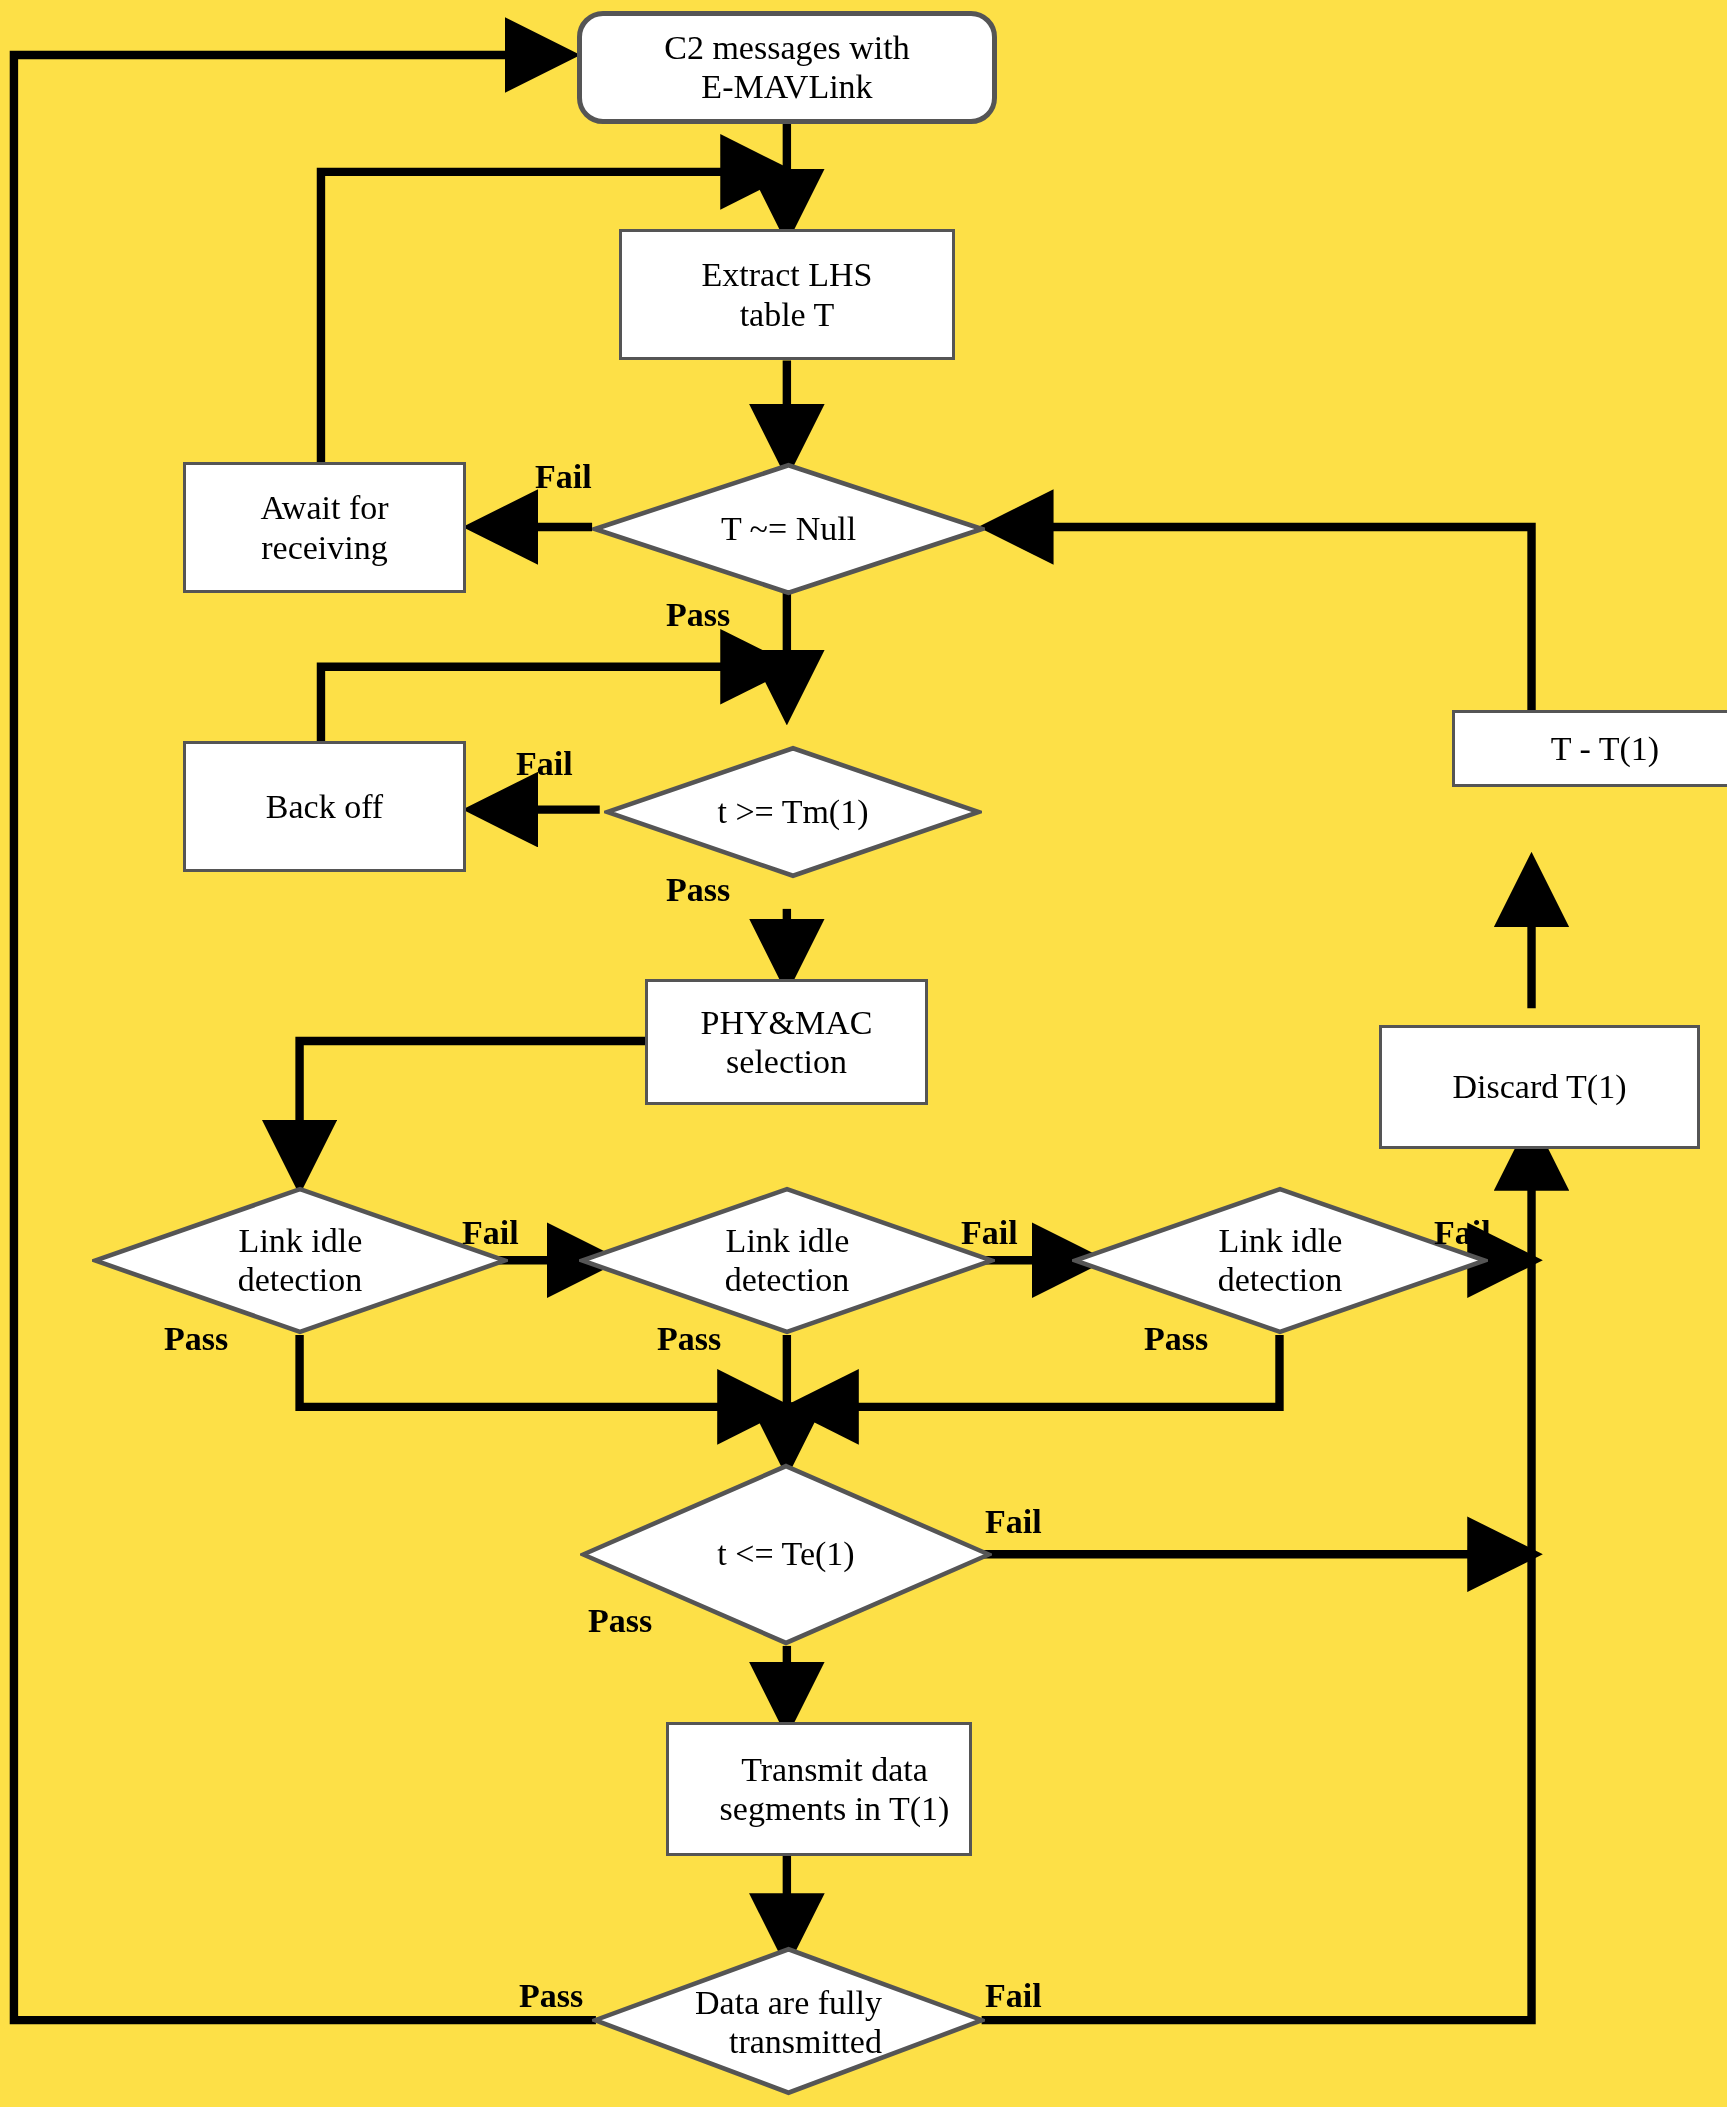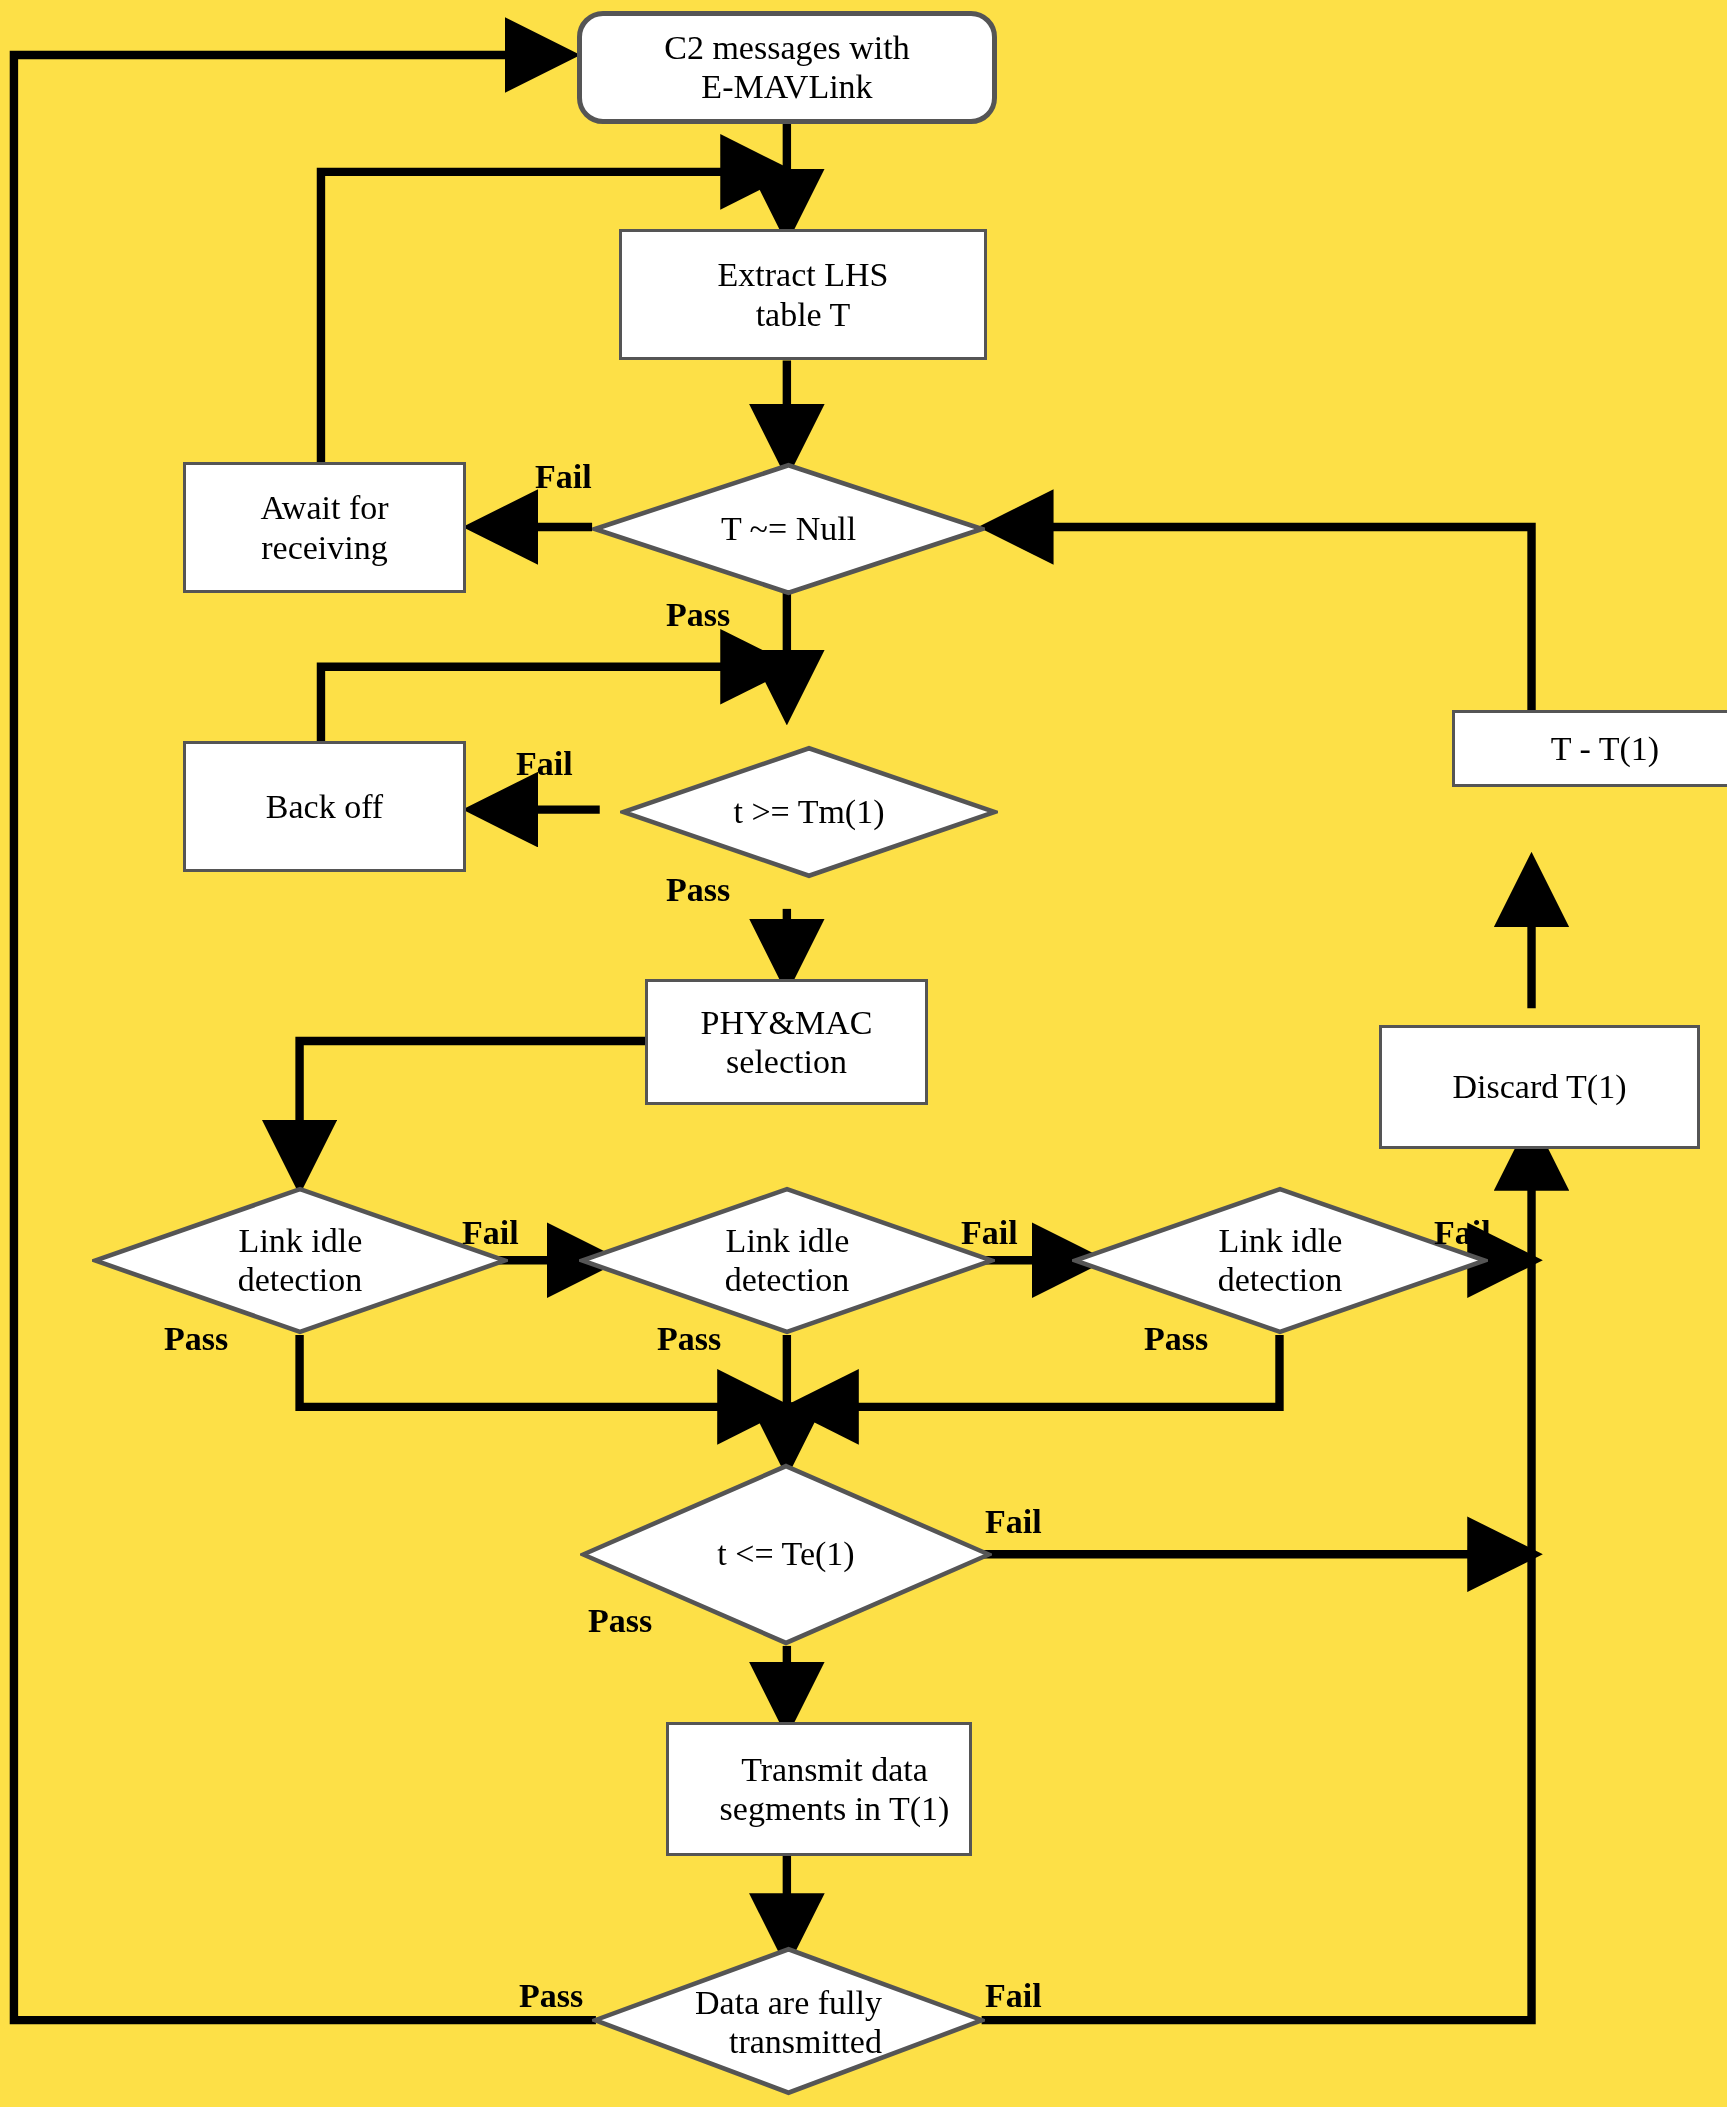--- a/index.html
+++ b/index.html
@@ -77,21 +77,21 @@
     </g>
   </svg>
 
   <div class="node proc rounded" style="left:577px;top:10.7px;width:420px;height:113px;">
     <span class="lbl">
       <span>C2 messages with</span><br>
       <span>E-MAVLink</span>
     </span>
   </div>
 
-  <div class="node proc" style="left:619px;top:229px;width:368px;height:131px;">
+  <div class="node proc" style="left:619px;top:229px;width:336px;height:131px;">
     <span class="lbl">
       <span>Extract LHS</span><br>
       <span>table T</span>
     </span>
   </div>
 
   <div class="node proc" style="left:183px;top:462px;width:283px;height:131px;">
     <span class="lbl">
       <span>Await for</span><br>
       <span>receiving</span>
@@ -132,21 +132,21 @@
 
   <div class="diamond-wrap" style="left:592px;top:462px;width:393px;height:134px;">
     <svg width="393" height="134" viewBox="0 0 515 175" xmlns="http://www.w3.org/2000/svg">
       <polygon points="257.5,4 511,87.5 257.5,171 4,87.5" fill="#ffffff" stroke="#555555" stroke-width="6"></polygon>
     </svg>
     <div class="dlbl">
       <span><span>T ~= Null</span></span>
     </div>
   </div>
 
-  <div class="diamond-wrap" style="left:620px;top:745px;width:378px;height:134px;">
+  <div class="diamond-wrap" style="left:604px;top:745px;width:378px;height:134px;">
     <svg width="378" height="134" viewBox="0 0 495 175" xmlns="http://www.w3.org/2000/svg">
       <polygon points="247.5,4 491,87.5 247.5,171 4,87.5" fill="#ffffff" stroke="#555555" stroke-width="6"></polygon>
     </svg>
     <div class="dlbl">
       <span><span>t &gt;= Tm(1)</span></span>
     </div>
   </div>
 
   <div class="diamond-wrap" style="left:92px;top:1186px;width:416px;height:149px;">
     <svg width="416" height="149" viewBox="0 0 545 195" xmlns="http://www.w3.org/2000/svg">

